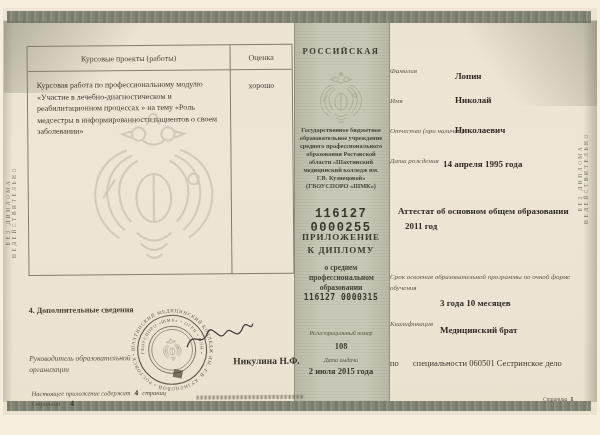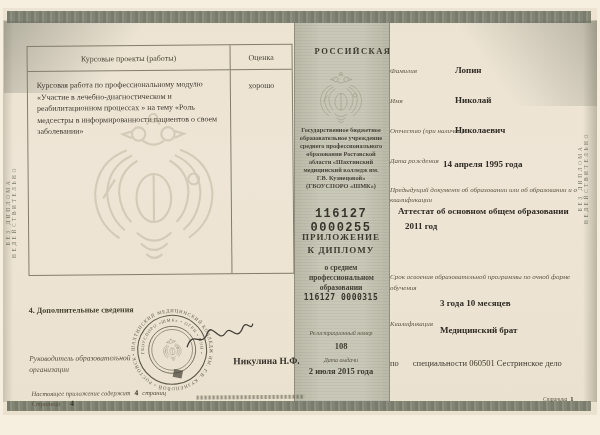--- a/index.html
+++ b/index.html
@@ -57,41 +57,41 @@
   .pages-note{left:30px;top:388px;font-style:italic;font-size:6.5px;color:#564f3d;}
   .pages-note b{font-style:normal;font-size:7.5px;color:#353025;padding:0 4px;}
   .pageno-left{left:30px;top:398px;font-style:italic;font-size:6.5px;color:#564f3d;}
   .pageno-left b{font-style:normal;font-size:7.5px;color:#353025;padding-left:10px;}
   .print-note{left:195px;top:396px;width:108px;height:4px;
       background:repeating-linear-gradient(90deg,rgba(90,85,70,.55) 0 2px,rgba(90,85,70,.1) 2px 4px);
       filter:blur(.4px);}
 
   
   .sp{left:294px;width:94px;text-align:center;color:#3f3b30;}
-  .sp-country{top:45px;font-weight:bold;font-size:8.5px;letter-spacing:1.5px;line-height:1.5;padding-left:12px;}
+  .sp-country{top:45px;font-weight:bold;font-size:8.5px;letter-spacing:1.5px;line-height:1.5;}
   .sp-eagle{left:312px;top:71px;color:#8a8470;opacity:.55;}
   .sp-inst{top:126px;left:298px;width:86px;font-weight:bold;font-size:6.3px;line-height:1.28;
       text-align:center;color:#49443a;}
   .sp-serial1{top:207px;font-weight:bold;font-size:12px;letter-spacing:1.5px;
       font-family:Liberation Mono, monospace;color:#38342c;}
   .sp-title{top:231px;font-weight:bold;font-size:9px;letter-spacing:1px;line-height:1.45;}
   .sp-sub{top:263px;left:309px;width:64px;font-weight:bold;font-size:7.5px;line-height:1.35;text-align:center;}
   .sp-serial2{top:293px;font-weight:bold;font-size:8px;letter-spacing:.5px;
       font-family:"DejaVu Sans Mono",monospace;color:#38342c;}
   .sp-lbl{font-style:italic;font-size:6px;color:#5a5443;}
   .sp-reg-lbl{top:330px;}
   .sp-reg{top:341px;font-weight:bold;font-size:8.5px;}
   .sp-date-lbl{top:357px;}
   .sp-date{top:366px;font-weight:bold;font-size:8.5px;}
 
   
   .rp-title1{left:390px;top:44px;width:200px;font-weight:bold;font-size:8.3px;color:#3c372c;}
   .lbl{font-style:italic;font-size:7px;color:#5d5744;}
   .val{font-weight:bold;font-size:9px;color:#2f2b24;}
-  .f-lab0{left:390px;top:67px;} .f-val0{left:455px;top:65px;}
+  .f-lab0{left:390px;top:67px;} .f-val0{left:455px;top:71px;}
   .f-lab1{left:390px;top:97px;} .f-val1{left:455px;top:95px;}
   .f-lab2{left:390px;top:127px;} .f-val2{left:455px;top:125px;text-align:center;}
   .f-lab3{left:390px;top:157px;} .f-val3{left:443px;top:159px;}
   .prev-lbl{left:390px;top:185px;width:198px;line-height:1.45;}
   .prev-val{left:398px;top:206px;}
   .prev-year{left:405px;top:221px;}
   .rp-title2{left:390px;top:234px;width:205px;font-weight:bold;font-size:8px;line-height:1.5;color:#3c372c;}
   .dur-lbl{left:390px;top:272px;width:192px;line-height:1.5;}
   .dur-val{left:440px;top:298px;}
   .qual-lbl{left:390px;top:320px;}
@@ -225,21 +225,20 @@
 
   <div class="abs lbl f-lab1">Имя</div>
   <div class="abs val f-val1">Николай</div>
 
   <div class="abs lbl f-lab2">Отчество (при наличии)</div>
   <div class="abs val f-val2">Николаевич</div>
 
   <div class="abs lbl f-lab3">Дата рождения</div>
   <div class="abs val f-val3">14 апреля  1995 года</div>
 
-  <div class="abs lbl prev-lbl">Предыдущий документ об образовании или об образовании и о квалификации</div>
   <div class="abs val prev-val">Аттестат об основном общем образовании</div>
   <div class="abs val prev-year">2011 год</div>
 
 
   <div class="abs lbl dur-lbl">Срок освоения образовательной программы по очной форме обучения</div>
   <div class="abs val dur-val">3 года 10 месяцев</div>
 
   <div class="abs lbl qual-lbl">Квалификация</div>
   <div class="abs val qual-val">Медицинский брат</div>
 

